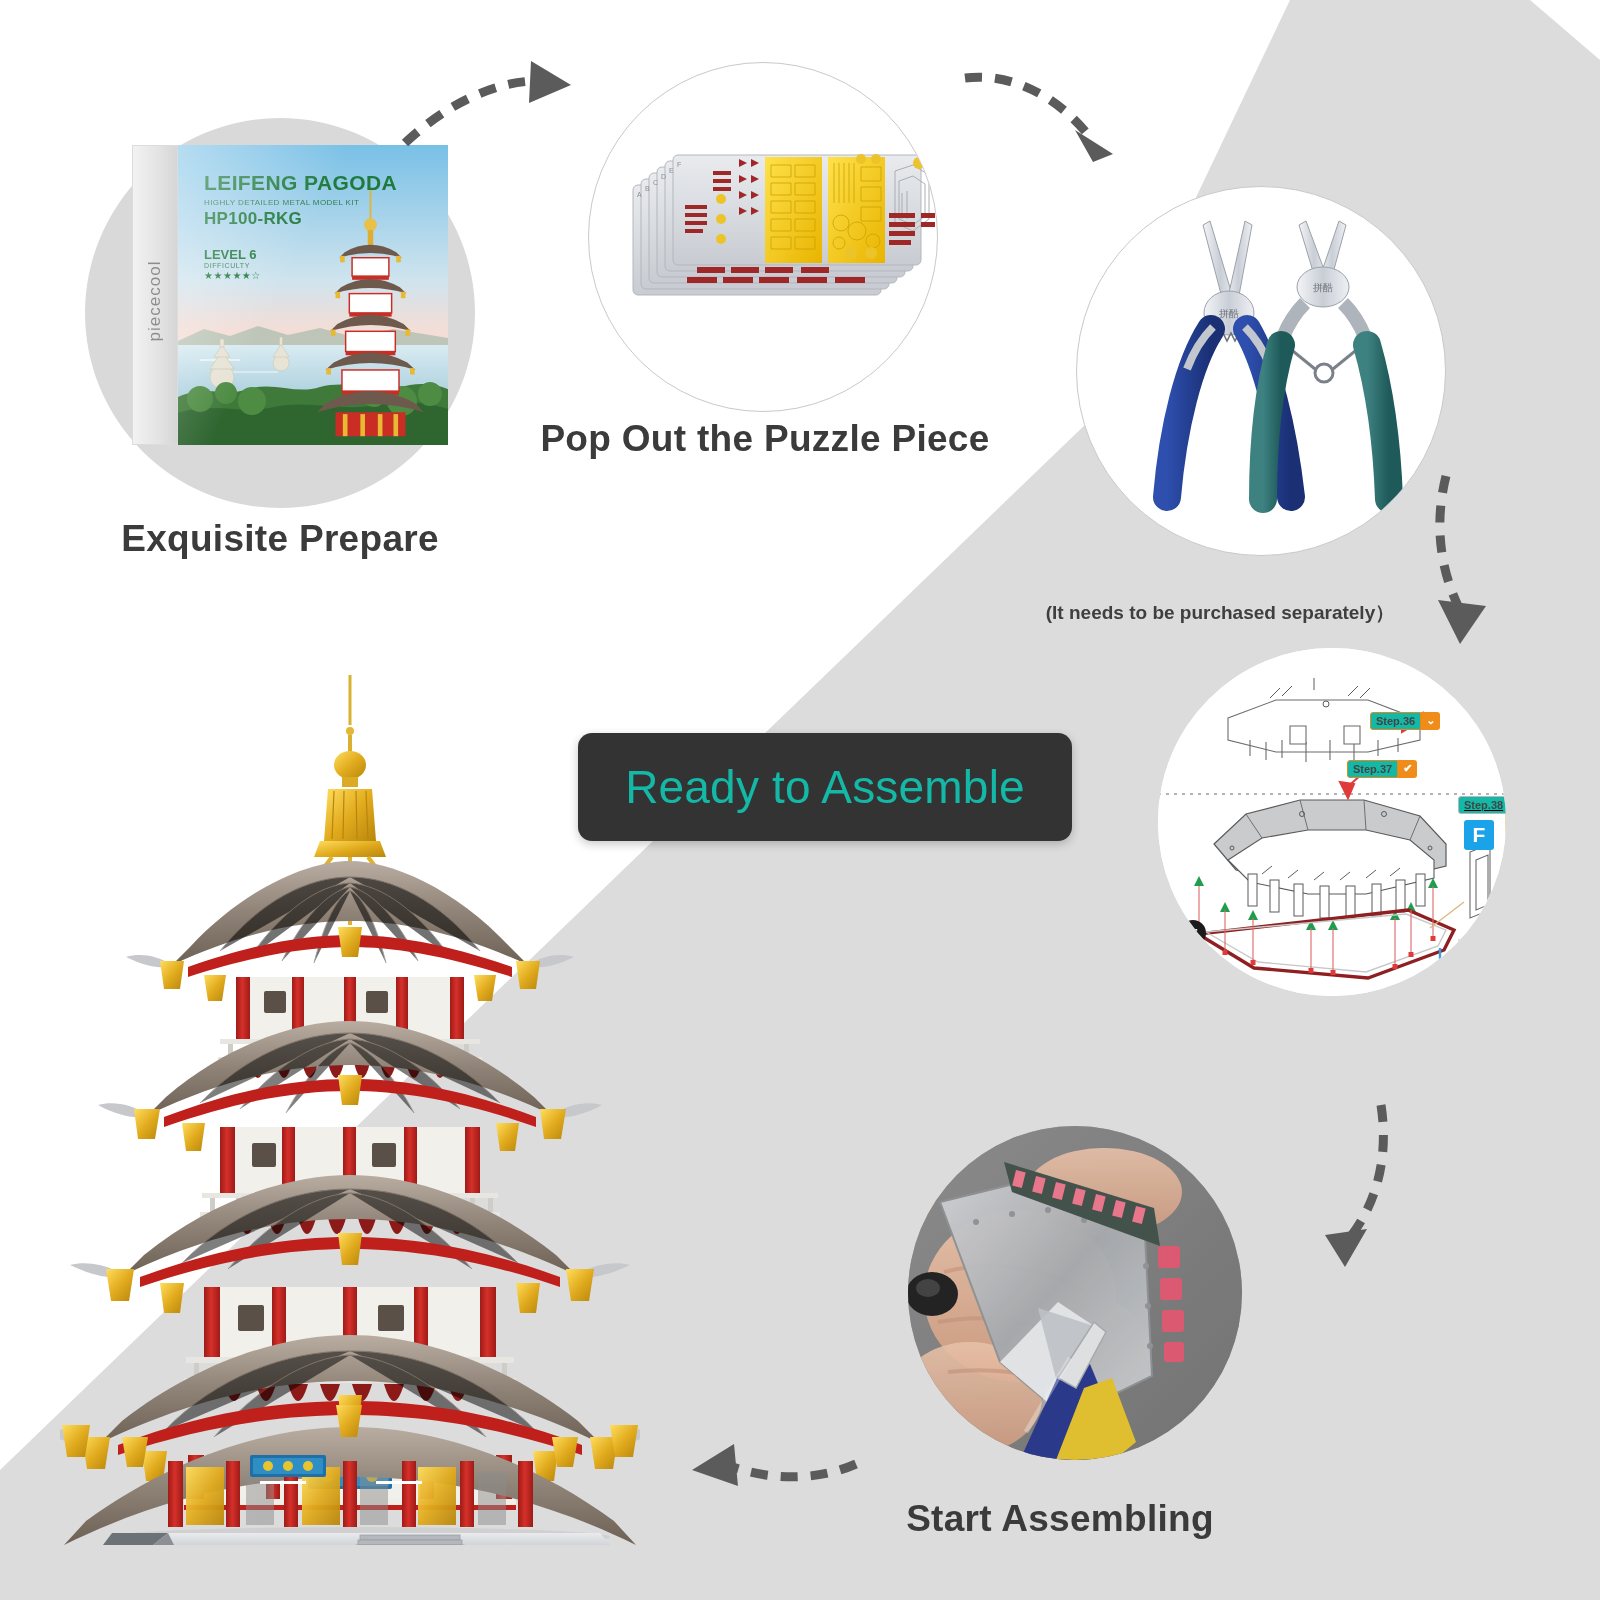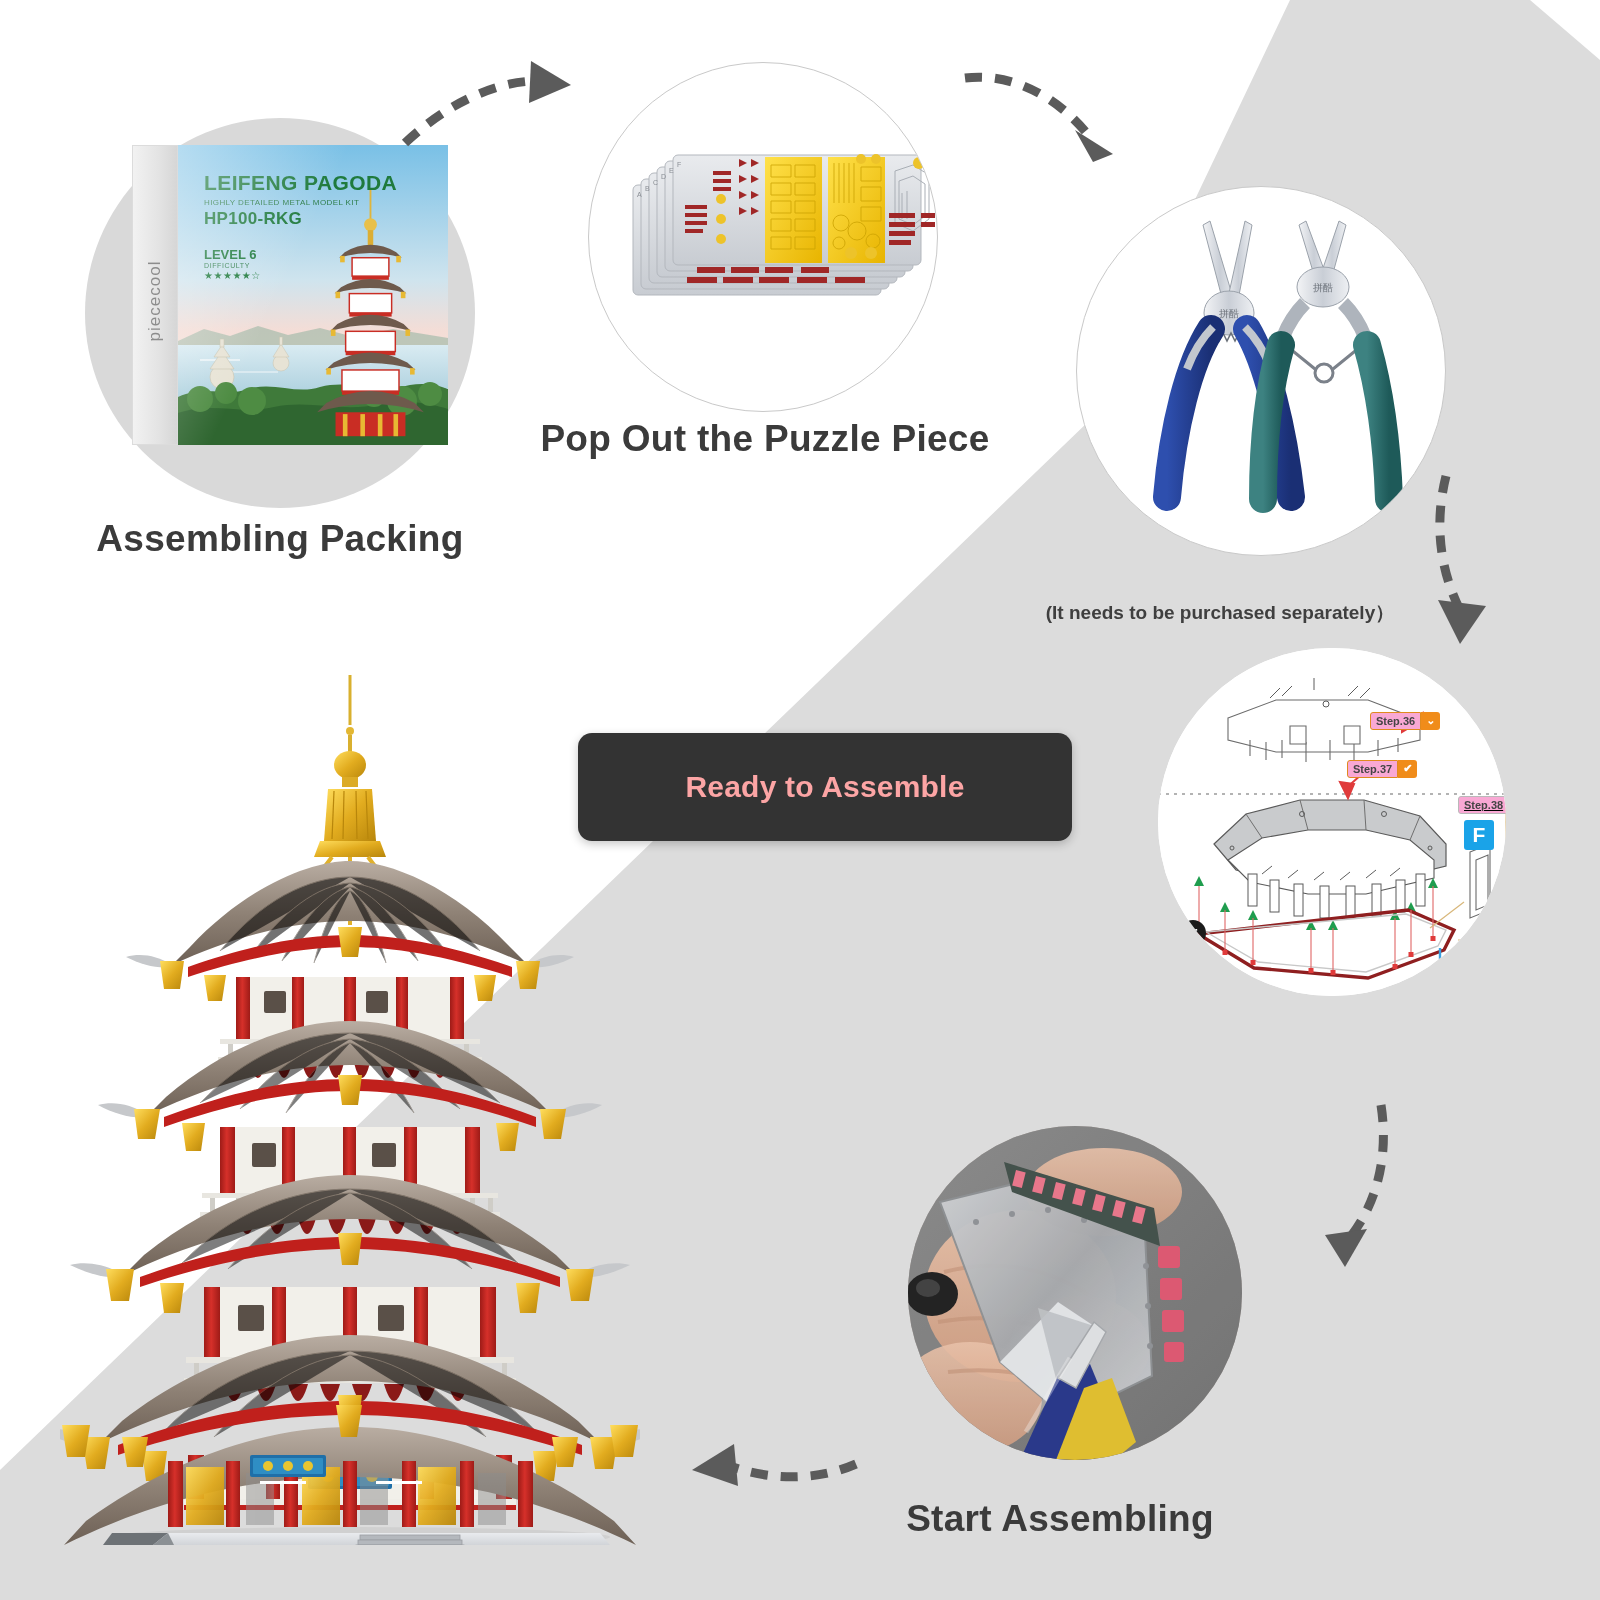--- a/index.html
+++ b/index.html
@@ -35,21 +35,21 @@
   .cap-sub{font-size:19px;color:#3f3f3f;}
 
   
   .badge{
     position:absolute;z-index:8;
     background:#333333;border-radius:14px;
     display:flex;align-items:center;justify-content:center;
     box-shadow:0 3px 10px rgba(0,0,0,.22);
   }
   .badge span{
-    color:#fca5a5;font-size:30px;font-weight:bold;letter-spacing:.2px;
+    color:#14b8a6;font-size:46px;font-weight:normal;letter-spacing:.2px;
   }
 
   
   .arrow{position:absolute;z-index:7;}
 
   
   .box-wrap{position:absolute;z-index:4;}
   .box-spine{
     position:absolute;left:0;top:0;width:46px;height:100%;
     background:linear-gradient(90deg,#f2f2f2 0%,#e3e3e3 60%,#d6d6d6 100%);
@@ -82,21 +82,21 @@
     position:absolute;left:0;top:0;width:100%;height:10px;
     background:linear-gradient(180deg,#ffffff,#ededed);
   }
 
   
   .step-tag{
     position:absolute;display:flex;align-items:stretch;
     font-size:11px;font-weight:bold;z-index:5;
   }
   .step-tag .txt{
-    background:#f9a8d4;border:1.5px solid #e08a1e;color:#444;
+    background:#14b8a6;border:1.5px solid #e08a1e;color:#444;
     padding:2px 5px;border-radius:3px 0 0 3px;line-height:1.1;
   }
   .step-tag .mark{
     background:#f08c1a;color:#fff;padding:2px 5px;
     border-radius:0 3px 3px 0;line-height:1.1;
   }
   .step-tag.plain .txt{border-color:#b9b9b9;border-radius:3px;}
 
   .badge-circle{
     position:absolute;width:26px;height:26px;border-radius:50%;
@@ -220,21 +220,21 @@
         <div class="bt-sub">HIGHLY DETAILED METAL MODEL KIT</div>
         <div class="bt-sku">HP100-RKG</div>
         <div class="bt-level">LEVEL 6</div>
         <div class="bt-diff">DIFFICULTY</div>
         <div class="bt-stars">★★★★★☆</div>
       </div>
       <div class="box-shine"></div>
     </div>
   </div>
 
-  <div class="caption cap-main" style="left:0px;top:518px;width:560px;">Assembling Packing</div>
+  <div class="caption cap-main" style="left:0px;top:518px;width:560px;">Exquisite Prepare</div>
 
   <svg class="arrow" style="left:395px;top:55px;" width="200" height="100" viewBox="0 0 200 100">
     <path d="M10,88 C50,50 100,26 142,26" stroke="#5b5b5b" stroke-width="9" fill="none" stroke-dasharray="17 13" stroke-linecap="butt"></path>
     <polygon points="136,6 176,30 134,48" fill="#5b5b5b"></polygon>
   </svg>
 
   <div class="circle outlined" style="left:588px;top:62px;width:348px;height:348px;">
     <svg width="348" height="348" viewBox="0 0 348 348">
       <defs>
         <linearGradient id="silv" x1="0" y1="0" x2="0" y2="1">

